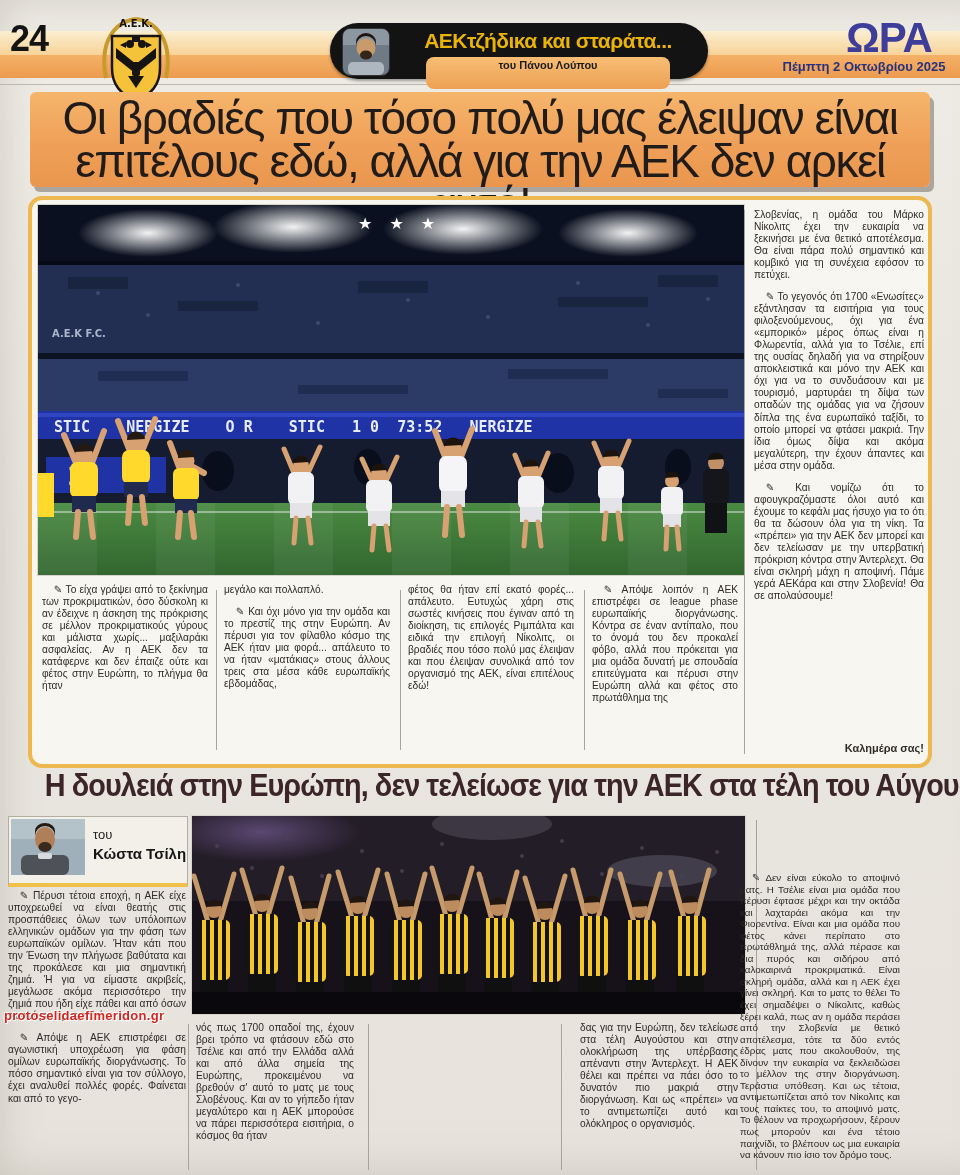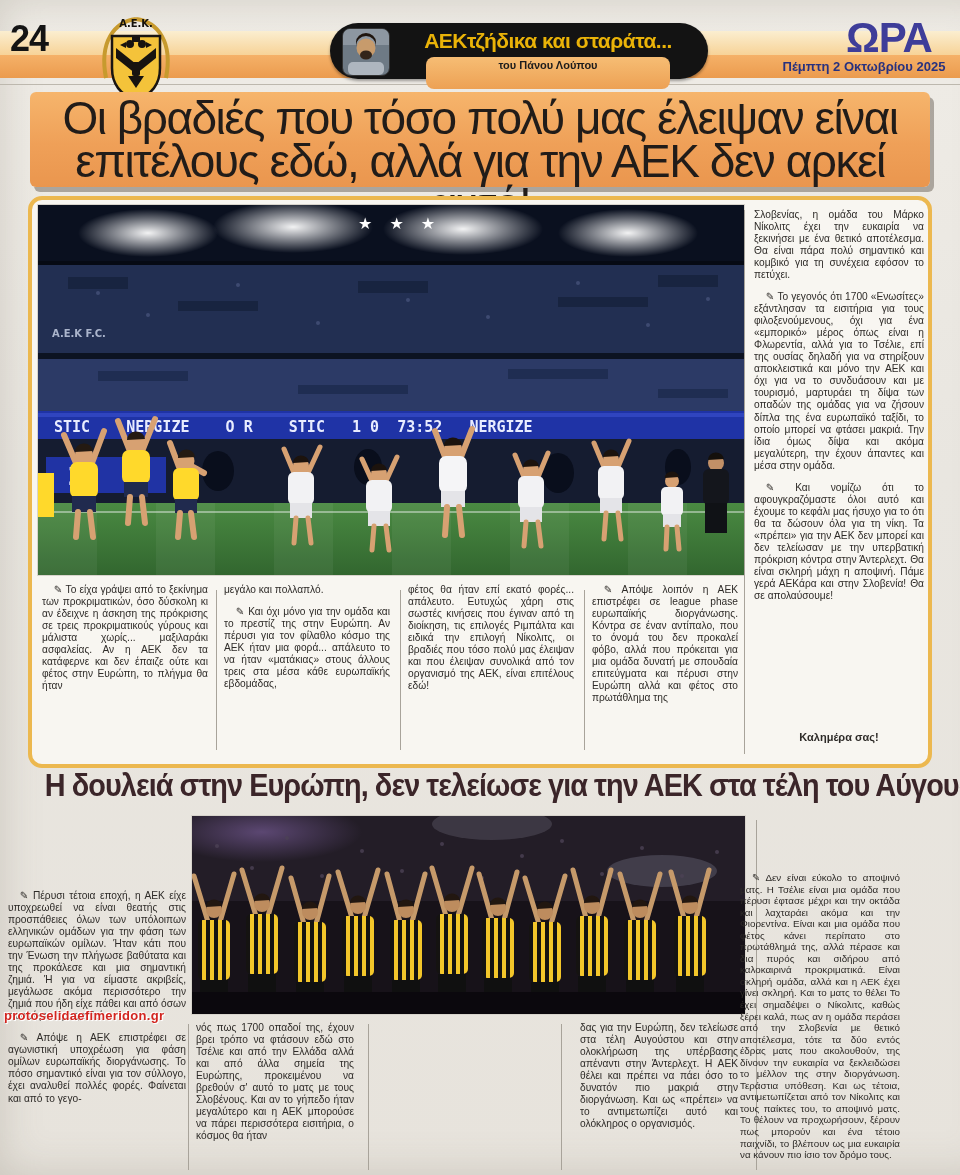--- a/index.html
+++ b/index.html
@@ -35,21 +35,21 @@
   
   .art1{position:absolute;left:28px;top:196px;width:896px;height:564px;border:4px solid #ecb84f;border-radius:14px;
         background:#f8f6f1;}
   .photo-frame{position:absolute;outline:1px solid #d8d4cc;}
   .a1-photo{left:6px;top:5px;width:706px;height:370px;}
   .vdiv{position:absolute;width:1px;background:#a8a39a;}
   .col{position:absolute;overflow:hidden;font-size:10.2px;line-height:1.18;text-align:justify;}
   .para{margin:0 0 10px 0;}
   .para.lead{text-indent:12px;}
   .para.cont{text-indent:0;}
-  .signoff{font-weight:700;text-align:center;font-size:11px;margin-top:7px;}
+  .signoff{font-weight:700;text-align:right;font-size:11px;margin-top:18px;}
   
   .headline2{position:absolute;left:8px;top:768px;width:944px;height:44px;text-align:center;white-space:nowrap;}
   .headline2 span{display:inline-block;transform:scaleX(.93);transform-origin:center;
                   font-size:31px;font-weight:900;color:#3b2529;letter-spacing:-1px;}
   
   .authorbox{position:absolute;left:8px;top:816px;width:178px;height:66px;background:#f3f0ea;
              border:1px solid #b3aea4;border-bottom:4px solid #f0c14a;}
   .authorbox .aphoto{position:absolute;left:2px;top:2px;width:74px;height:56px;overflow:hidden;}
   .by-prefix{position:absolute;left:84px;top:10px;font-size:13px;color:#222;}
   .by-name{position:absolute;left:84px;top:28px;font-size:15px;font-weight:700;color:#161616;white-space:nowrap;}
@@ -252,41 +252,56 @@
 
     <div class="vdiv" style="left:712px;top:10px;height:544px;"></div>
     <div class="col" style="left:722px;top:9px;width:170px;height:514px;">
         <p class="para cont">Σλοβενίας, η ομάδα του Μάρκο Νίκολιτς έχει την ευκαιρία να ξεκινήσει με ένα θετικό αποτέλεσμα. Θα είναι πάρα πολύ σημαντικό και κομβικό για τη συνέχεια εφόσον το πετύχει.</p>
         <p class="para lead">✎ Το γεγονός ότι 1700 «Ενωσίτες» εξάντλησαν τα εισιτήρια για τους φιλοξενούμενους, όχι για ένα «εμπορικό» μέρος όπως είναι η Φλωρεντία, αλλά για το Τσέλιε, επί της ουσίας δηλαδή για να στηρίξουν αποκλειστικά και μόνο την ΑΕΚ και όχι για να το συνδυάσουν και με τουρισμό, μαρτυράει τη δίψα των οπαδών της ομάδας για να ζήσουν δίπλα της ένα ευρωπαϊκό ταξίδι, το οποίο μπορεί να φτάσει μακριά. Την ίδια όμως δίψα και ακόμα μεγαλύτερη, την έχουν άπαντες και μέσα στην ομάδα.</p>
         <p class="para lead">✎ Και νομίζω ότι το αφουγκραζόμαστε όλοι αυτό και έχουμε το κεφάλι μας ήσυχο για το ότι θα τα δώσουν όλα για τη νίκη. Τα «πρέπει» για την ΑΕΚ δεν μπορεί και δεν τελείωσαν με την υπερβατική πρόκριση κόντρα στην Άντερλεχτ. Θα είναι σκληρή μάχη η αποψινή. Πάμε γερά ΑΕΚάρα και στην Σλοβενία! Θα σε απολαύσουμε!</p>
       </div>
     <div class="signoff" style="position:absolute;left:722px;top:524px;width:170px;">Καλημέρα σας!</div>
 
     <div class="col" style="left:10px;top:384px;width:166px;height:172px;">
-        <p class="para lead">✎ Το είχα γράψει από το ξεκίνημα των προκριματικών, όσο δύσκολη κι αν έδειχνε η άσκηση της πρόκρισης σε τρεις προκριματικούς γύρους και μάλιστα χωρίς... μαξιλαράκι ασφαλείας. Αν η ΑΕΚ δεν τα κατάφερνε και δεν έπαιζε ούτε και φέτος στην Ευρώπη, το πλήγμα θα ήταν</p>
+        <p class="para lead">✎ Το είχα γράψει από το ξεκίνημα των προκριματικών, όσο δύσκολη κι αν έδειχνε η άσκηση της πρόκρισης σε μέλλον προκριματικούς γύρους και μάλιστα χωρίς... μαξιλαράκι ασφαλείας. Αν η ΑΕΚ δεν τα κατάφερνε και δεν έπαιζε ούτε και φέτος στην Ευρώπη, το πλήγμα θα ήταν</p>
       </div>
     <div class="vdiv" style="left:184px;top:390px;height:160px;"></div>
     <div class="col" style="left:192px;top:384px;width:166px;height:172px;">
         <p class="para cont">μεγάλο και πολλαπλό.</p>
         <p class="para lead">✎ Και όχι μόνο για την ομάδα και το πρεστίζ της στην Ευρώπη. Αν πέρυσι για τον φίλαθλο κόσμο της ΑΕΚ ήταν μια φορά... απάλευτο το να ήταν «ματάκιας» στους άλλους τρεις στα μέσα κάθε ευρωπαϊκής εβδομάδας,</p>
       </div>
     <div class="vdiv" style="left:368px;top:390px;height:160px;"></div>
     <div class="col" style="left:376px;top:384px;width:166px;height:172px;">
         <p class="para cont">φέτος θα ήταν επί εκατό φορές... απάλευτο. Ευτυχώς χάρη στις σωστές κινήσεις που έγιναν από τη διοίκηση, τις επιλογές Ριμπάλτα και ειδικά την επιλογή Νίκολιτς, οι βραδιές που τόσο πολύ μας έλειψαν και που έλειψαν συνολικά από τον οργανισμό της ΑΕΚ, είναι επιτέλους εδώ!</p>
       </div>
     <div class="vdiv" style="left:552px;top:390px;height:160px;"></div>
     <div class="col" style="left:560px;top:384px;width:146px;height:172px;">
         <p class="para lead">✎ Απόψε λοιπόν η ΑΕΚ επιστρέφει σε league phase ευρωπαϊκής διοργάνωσης. Κόντρα σε έναν αντίπαλο, που το όνομά του δεν προκαλεί φόβο, αλλά που πρόκειται για μια ομάδα δυνατή με σπουδαία επιτεύγματα και πέρυσι στην Ευρώπη αλλά και φέτος στο πρωτάθλημα της</p>
       </div>
   </div>
 
   <div class="headline2">
     <span>Η δουλειά στην Ευρώπη, δεν τελείωσε για την ΑΕΚ στα τέλη του Αύγουστου</span>
   </div>
 
+  <div class="authorbox">
+    <div class="aphoto">
+      <svg viewBox="0 0 74 56" width="74" height="56">
+        <rect width="74" height="56" fill="#9fb0ba"></rect>
+        <rect width="74" height="20" fill="#b4c2c9"></rect>
+        <ellipse cx="34" cy="20" rx="10" ry="12" fill="#b07f58"></ellipse>
+        <path d="M24,17 a10,10 0 0 1 20,0 l0,-5 a10,8 0 0 0 -20,0 z" fill="#241a13"></path>
+        <ellipse cx="34" cy="28" rx="6.5" ry="5" fill="#3a2a1d"></ellipse>
+        <rect x="10" y="36" width="48" height="20" rx="6" fill="#4e5258"></rect>
+        <rect x="27" y="34" width="14" height="6" rx="2" fill="#d8dade"></rect>
+      </svg>
+    </div>
+    <div class="by-prefix">του</div>
+    <div class="by-name">Κώστα Τσίλη</div>
+  </div>
 
   <svg class="ph a2-photo photo-frame" viewBox="0 0 553 198" preserveAspectRatio="none">
     <defs>
       <pattern id="p_str" width="8" height="8" patternUnits="userSpaceOnUse">
         <rect width="8" height="8" fill="#f3c62a"></rect>
           <rect width="4" height="8" fill="#151311"></rect>
       </pattern>
       <radialGradient id="g_pglow">
           <stop offset="0%" stop-color="#8a6ab0" stop-opacity=".55"></stop>
           <stop offset="100%" stop-color="#8a6ab0" stop-opacity="0"></stop>

